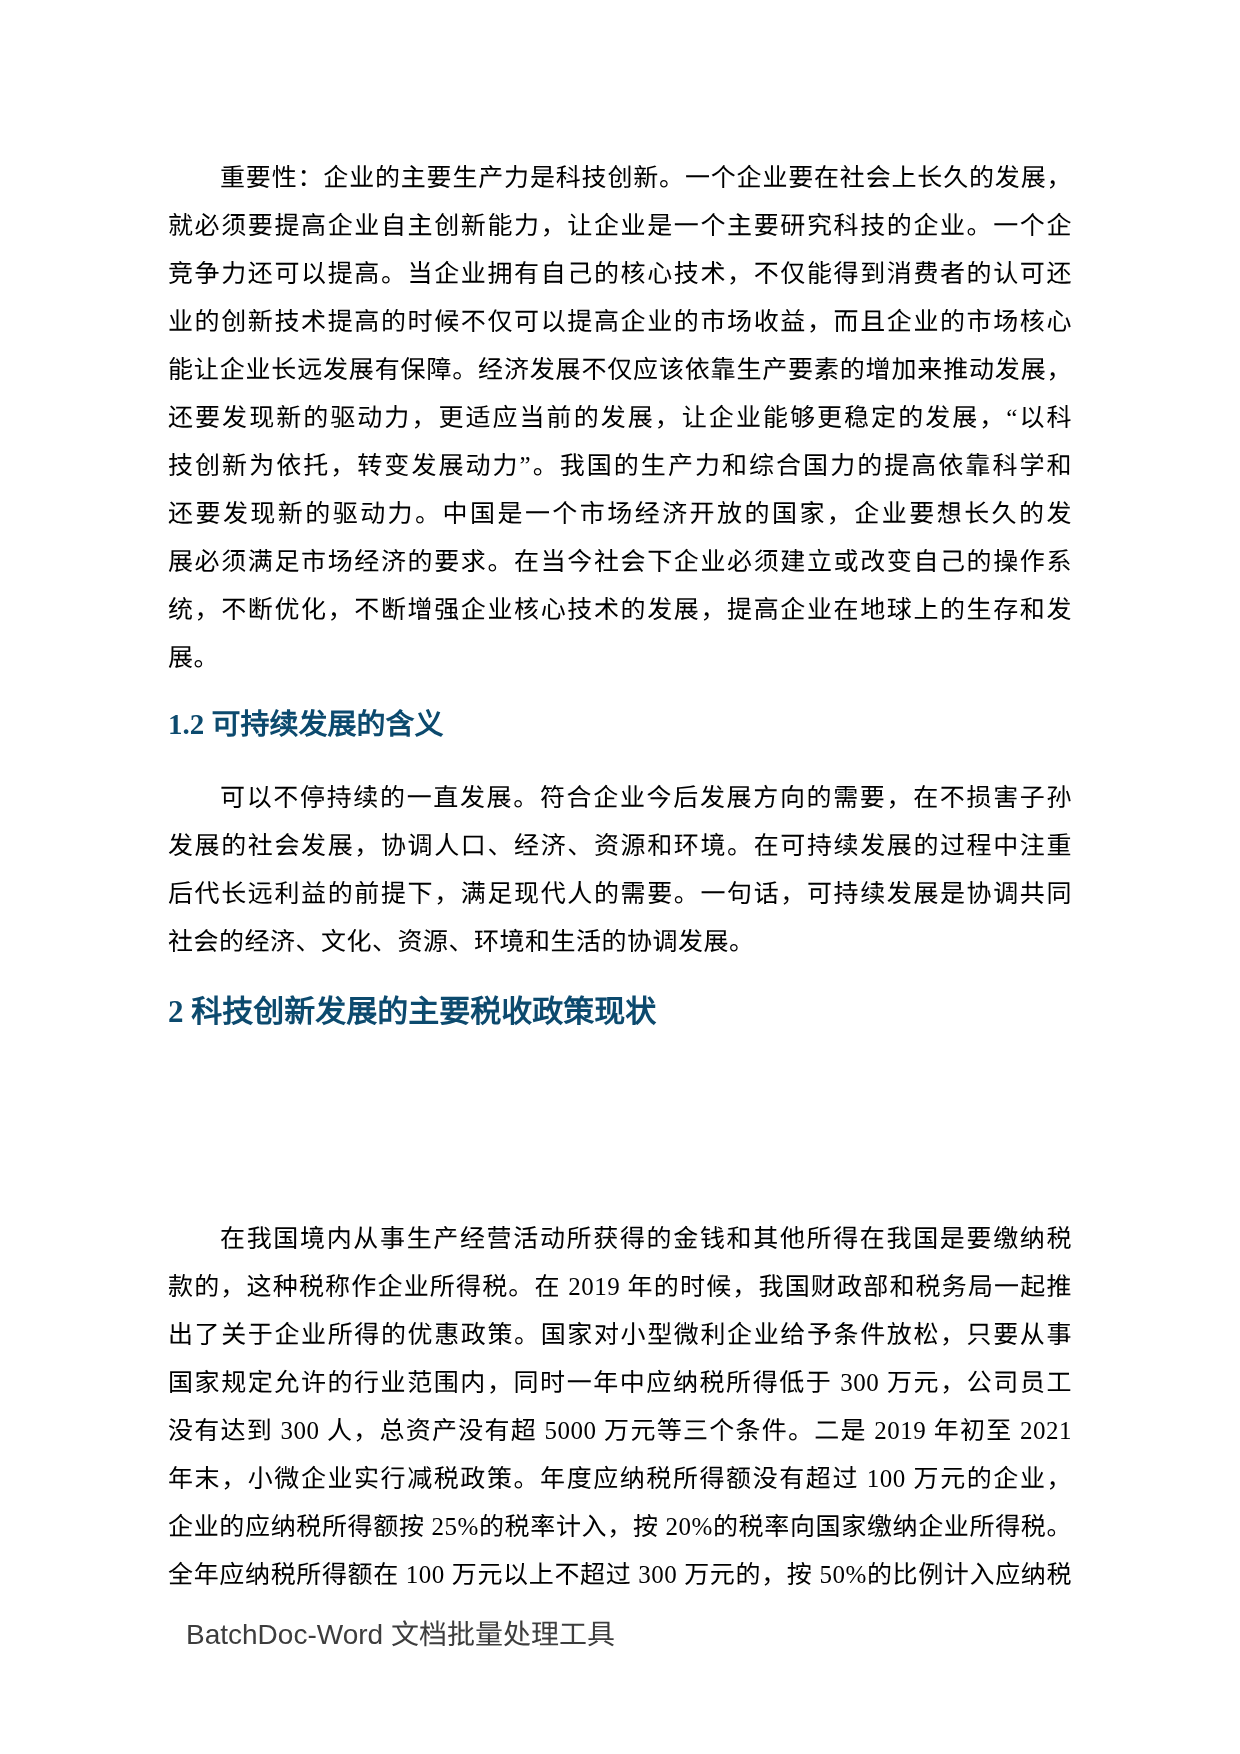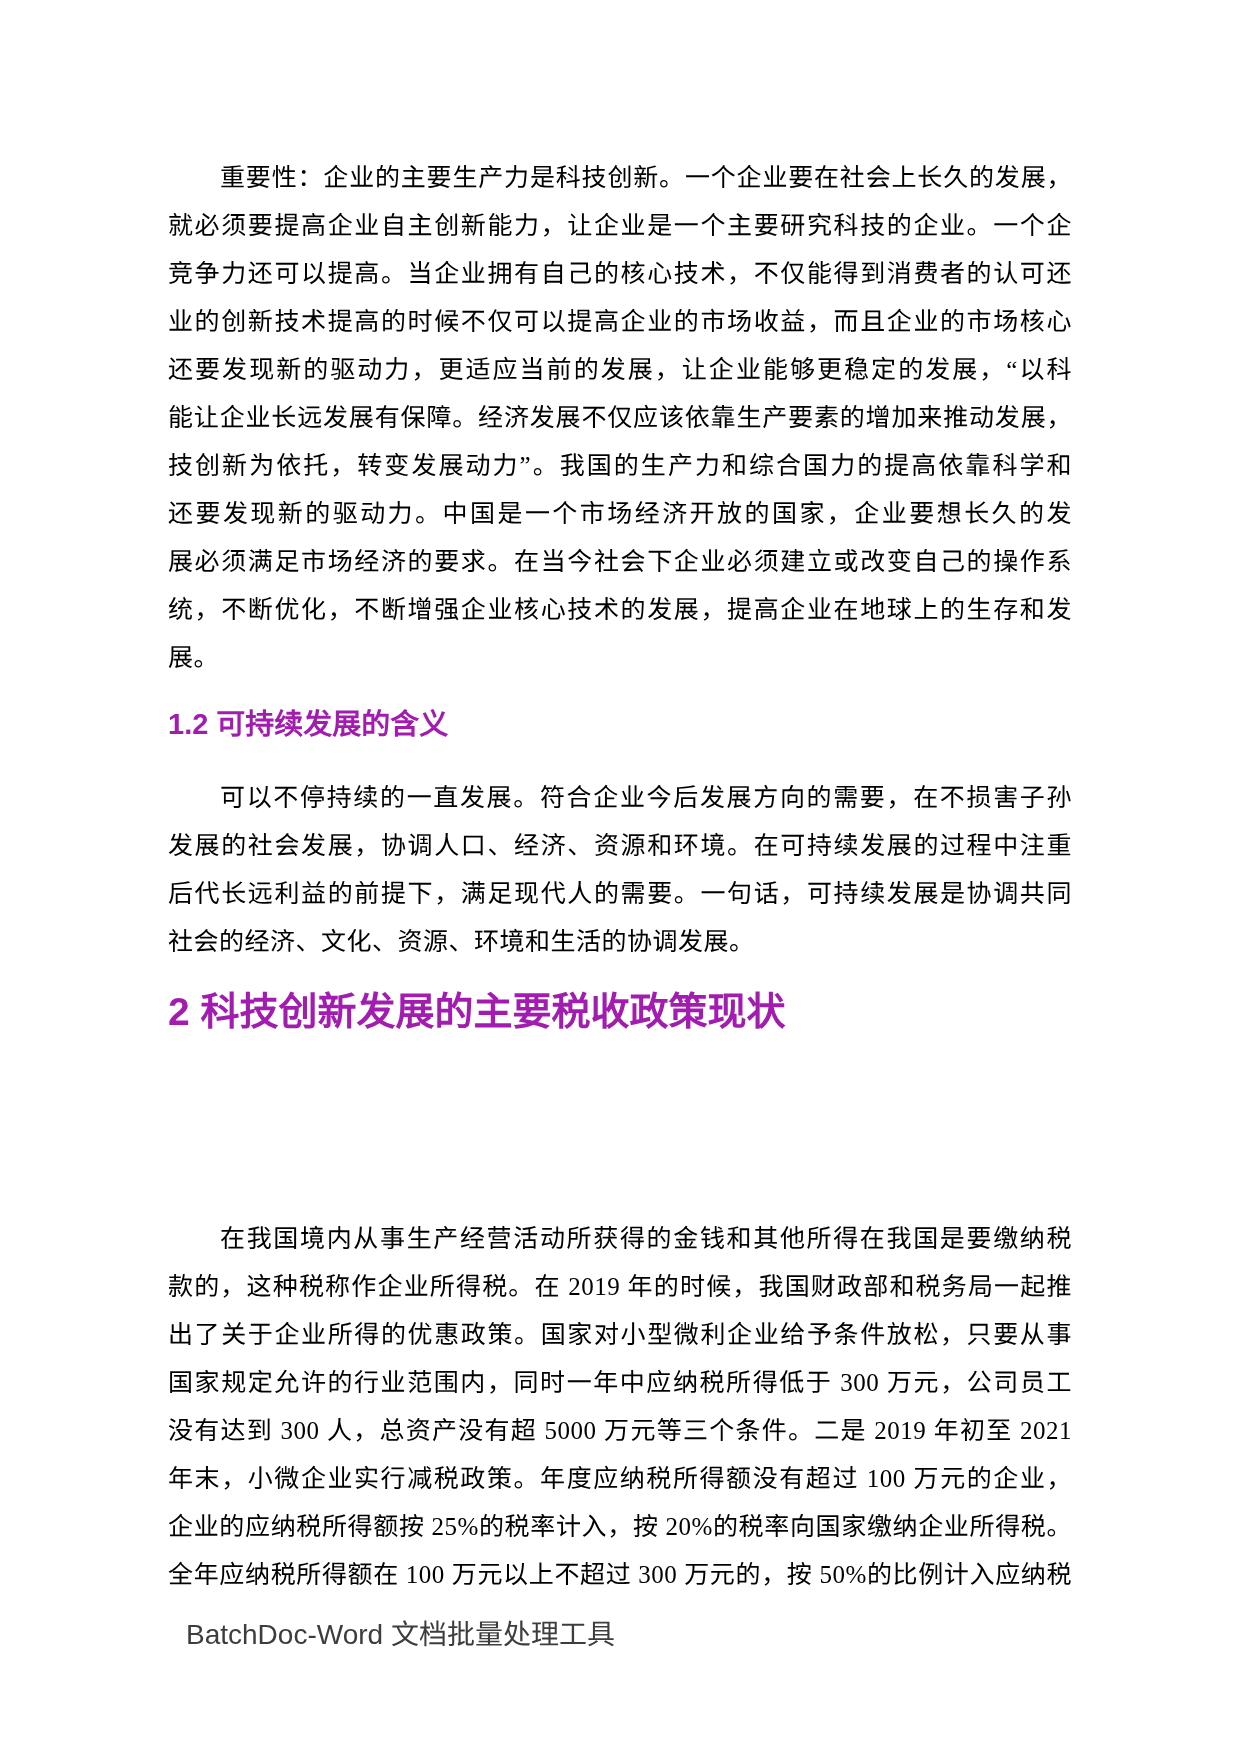--- a/index.html
+++ b/index.html
@@ -24,49 +24,49 @@
     font-size: 25px;
     line-height: 48px;
     height: 48px;
     color: #000000;
     text-align: justify;
     letter-spacing: 0.5px;
   }
   .para .line.just { text-align-last: justify; }
   .para .line.indent { text-indent: 52px; }
   .heading {
-    font-family: Liberation Sans, sans-serif;
+    font-family: Liberation Serif, serif;
     font-weight: bold;
-    color: #a21caf;
+    color: #0c4a6e;
     white-space: nowrap;
   }
   .h-sub  { font-size: 29px; line-height: 40px; }
-  .h-main { font-size: 39px; line-height: 44px; }
+  .h-main { font-size: 31px; line-height: 44px; }
   .footer {
     position: absolute;
     left: 186px;
     font-family: "Liberation Sans", "DejaVu Sans", sans-serif;
     font-size: 28px;
     line-height: 34px;
     color: #3d3d3d;
     white-space: nowrap;
   }
 </style>
 </head>
 <body>
 
 <div class="page">
 
   <section class="block para" style="top:154px">
     <div class="line just indent">重要性：企业的主要生产力是科技创新。一个企业要在社会上长久的发展，</div>
     <div class="line just">就必须要提高企业自主创新能力，让企业是一个主要研究科技的企业。一个企</div>
     <div class="line just">竞争力还可以提高。当企业拥有自己的核心技术，不仅能得到消费者的认可还</div>
     <div class="line just">业的创新技术提高的时候不仅可以提高企业的市场收益，而且企业的市场核心</div>
+    <div class="line just">能让企业长远发展有保障。经济发展不仅应该依靠生产要素的增加来推动发展，</div>
     <div class="line just">还要发现新的驱动力，更适应当前的发展，让企业能够更稳定的发展，“以科</div>
-    <div class="line just">能让企业长远发展有保障。经济发展不仅应该依靠生产要素的增加来推动发展，</div>
     <div class="line just">技创新为依托，转变发展动力”。我国的生产力和综合国力的提高依靠科学和</div>
     <div class="line just">还要发现新的驱动力。中国是一个市场经济开放的国家，企业要想长久的发</div>
     <div class="line just">展必须满足市场经济的要求。在当今社会下企业必须建立或改变自己的操作系</div>
     <div class="line just">统，不断优化，不断增强企业核心技术的发展，提高企业在地球上的生存和发</div>
     <div class="line">展。</div>
   </section>
 
   <h2 class="block heading h-sub" style="top:704px">1.2 可持续发展的含义</h2>
 
   <section class="block para" style="top:774px">

